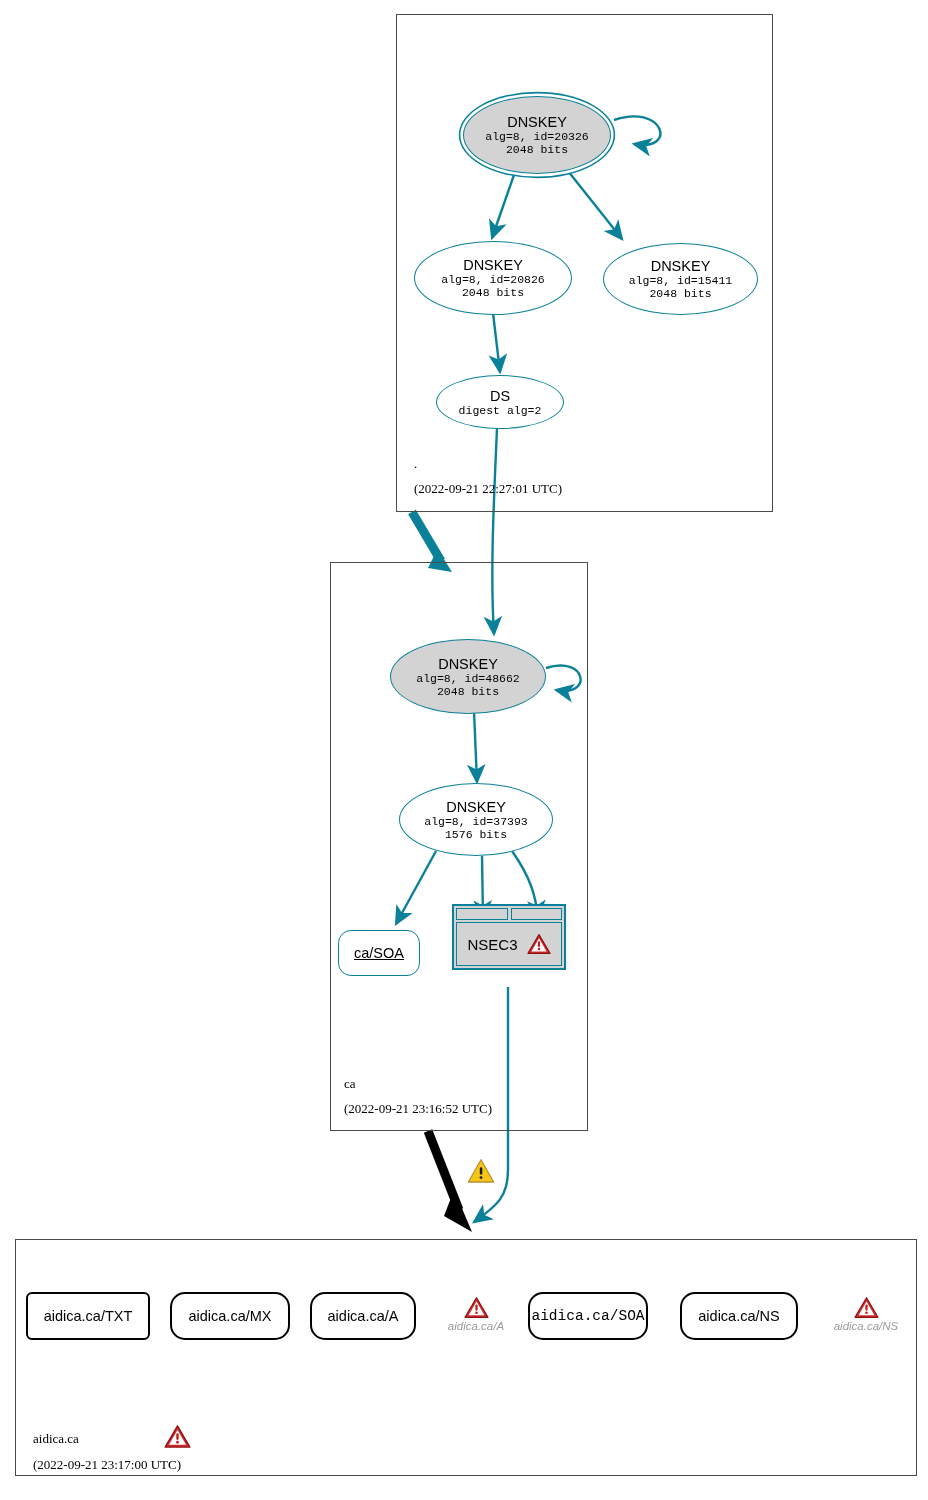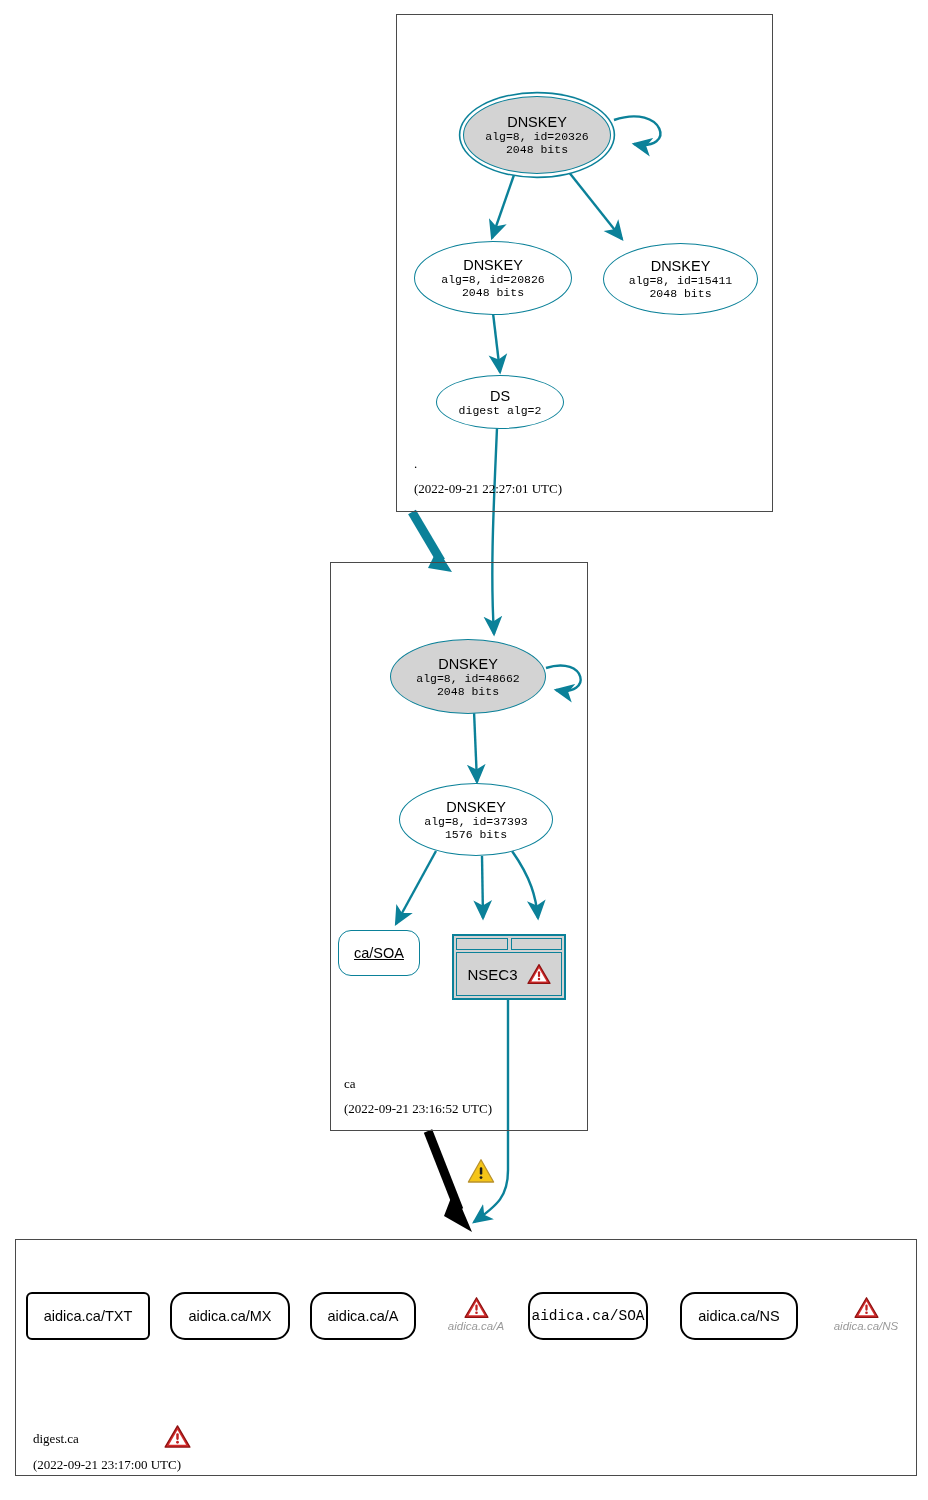--- a/index.html
+++ b/index.html
@@ -141,21 +141,21 @@
   </div>
 
   <div class="node-ellipse" style="left:399px;top:783px;width:154px;height:73px;">
     <div class="n-title">DNSKEY</div>
     <div class="n-sub">alg=8, id=37393</div>
     <div class="n-sub">1576 bits</div>
   </div>
 
   <div class="node-rrset" style="left:338px;top:930px;width:82px;height:46px;text-decoration:underline;">ca/SOA</div>
 
-  <div class="nsec3" style="left:452px;top:934px;width:114px;height:66px;">
+  <div class="nsec3" style="left:452px;top:904px;width:114px;height:66px;">
     <div class="nsec3-head">
       <div class="nsec3-cell"></div>
       <div class="nsec3-cell"></div>
     </div>
     <div class="nsec3-body">
       <span class="lbl">NSEC3</span>
       <svg class="tri" width="24" height="22" viewBox="0 0 24 22">
         <path d="M12,1.6 L23,20.4 L1,20.4 Z" fill="#d22b2b" stroke="#8e1111" stroke-width="1.2" stroke-linejoin="round"></path>
         <path d="M12,5.2 L19.6,18.4 L4.4,18.4 Z" fill="#ffffff"></path>
         <rect x="10.9" y="8.2" width="2.2" height="5.8" rx="1" fill="#c12020"></rect>
@@ -165,21 +165,21 @@
   </div>
 
   <svg class="tri" style="position:absolute;left:467px;top:1158px;" width="28" height="26" viewBox="0 0 28 26">
     <path d="M14,1.8 L26.6,24 L1.4,24 Z" fill="#f5c518" stroke="#b9912b" stroke-width="1.3" stroke-linejoin="round"></path>
     <rect x="12.8" y="9.2" width="2.5" height="7.4" rx="1.2" fill="#1b1b1b"></rect>
     <circle cx="14" cy="19.6" r="1.45" fill="#1b1b1b"></circle>
   </svg>
 
   <div class="zone-box" style="left:15px;top:1239px;width:900px;height:235px;"></div>
 
-  <div class="zone-label" style="left:33px;top:1431px;">digest.ca</div>
+  <div class="zone-label" style="left:33px;top:1431px;">aidica.ca</div>
   <div class="zone-time" style="left:33px;top:1457px;">(2022-09-21 23:17:00 UTC)</div>
 
   <svg class="tri" style="position:absolute;left:164px;top:1424px;" width="27" height="25" viewBox="0 0 24 22">
     <path d="M12,1.6 L23,20.4 L1,20.4 Z" fill="#d22b2b" stroke="#8e1111" stroke-width="1.2" stroke-linejoin="round"></path>
     <path d="M12,5.2 L19.6,18.4 L4.4,18.4 Z" fill="#ffffff"></path>
     <rect x="10.9" y="8.2" width="2.2" height="5.8" rx="1" fill="#c12020"></rect>
     <circle cx="12" cy="16.1" r="1.25" fill="#c12020"></circle>
   </svg>
 
   <div class="node-rrset blackline" style="left:26px;top:1292px;width:124px;height:48px;border-radius:6px;">aidica.ca/TXT</div>

